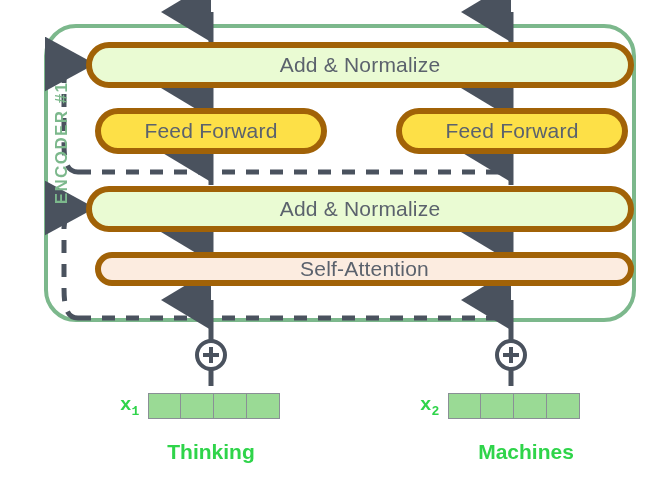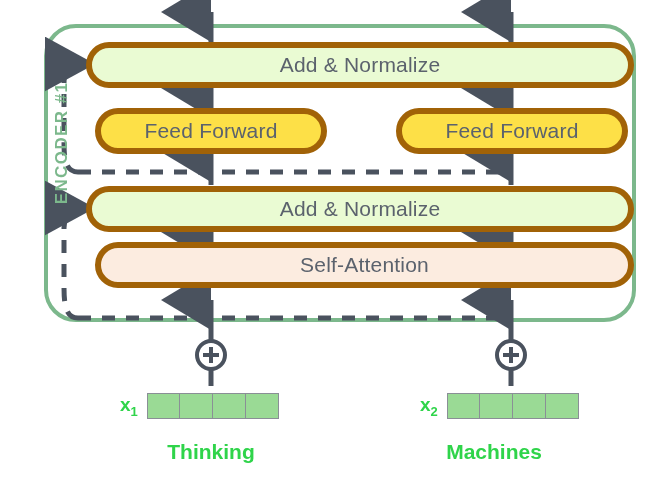--- a/index.html
+++ b/index.html
@@ -78,20 +78,21 @@
     position: absolute;
     display: flex;
     align-items: center;
   }
   .embed-tag {
     color: #2fd44a;
     font-size: 19px;
     font-weight: bold;
     margin-right: 9px;
     white-space: nowrap;
+    font-family: Liberation Mono, monospace;
   }
   .embed-tag sub {
     font-size: 13px;
     font-weight: bold;
   }
   .embed-cells {
     display: flex;
   }
   .embed-cells .cell {
     width: 33px;
@@ -170,21 +171,21 @@
   <div id="encoder-label">ENCODER #1</div>
 
   <div class="block addnorm" style="left:86px; top:42px; width:548px; height:46px;">Add &amp; Normalize</div>
 
   <div class="block ff" style="left:95px; top:108px; width:232px; height:46px;">Feed Forward</div>
 
   <div class="block ff" style="left:396px; top:108px; width:232px; height:46px;">Feed Forward</div>
 
   <div class="block addnorm" style="left:86px; top:186px; width:548px; height:46px;">Add &amp; Normalize</div>
 
-  <div class="block attn" style="left:95px; top:242px; width:539px; height:46px;">Self-Attention</div>
+  <div class="block attn" style="left:95px; top:252px; width:539px; height:34px;">Self-Attention</div>
 
 
   <div class="embed-row" style="left:120px; top:393px;">
     <div class="embed-tag">
       <span>x</span><sub>1</sub>
     </div>
     <div class="embed-cells">
       <div class="cell"></div>
       <div class="cell"></div>
       <div class="cell"></div>
@@ -197,15 +198,15 @@
     <div class="embed-tag">
       <span>x</span><sub>2</sub>
     </div>
     <div class="embed-cells">
       <div class="cell"></div>
       <div class="cell"></div>
       <div class="cell"></div>
       <div class="cell"></div>
     </div>
   </div>
-  <div class="word-label" style="left:424px; top:432px; width:140px;">Machines</div>
+  <div class="word-label" style="left:456px; top:432px; width:140px;">Machines</div>
 
 </div>
 
 </body></html>

